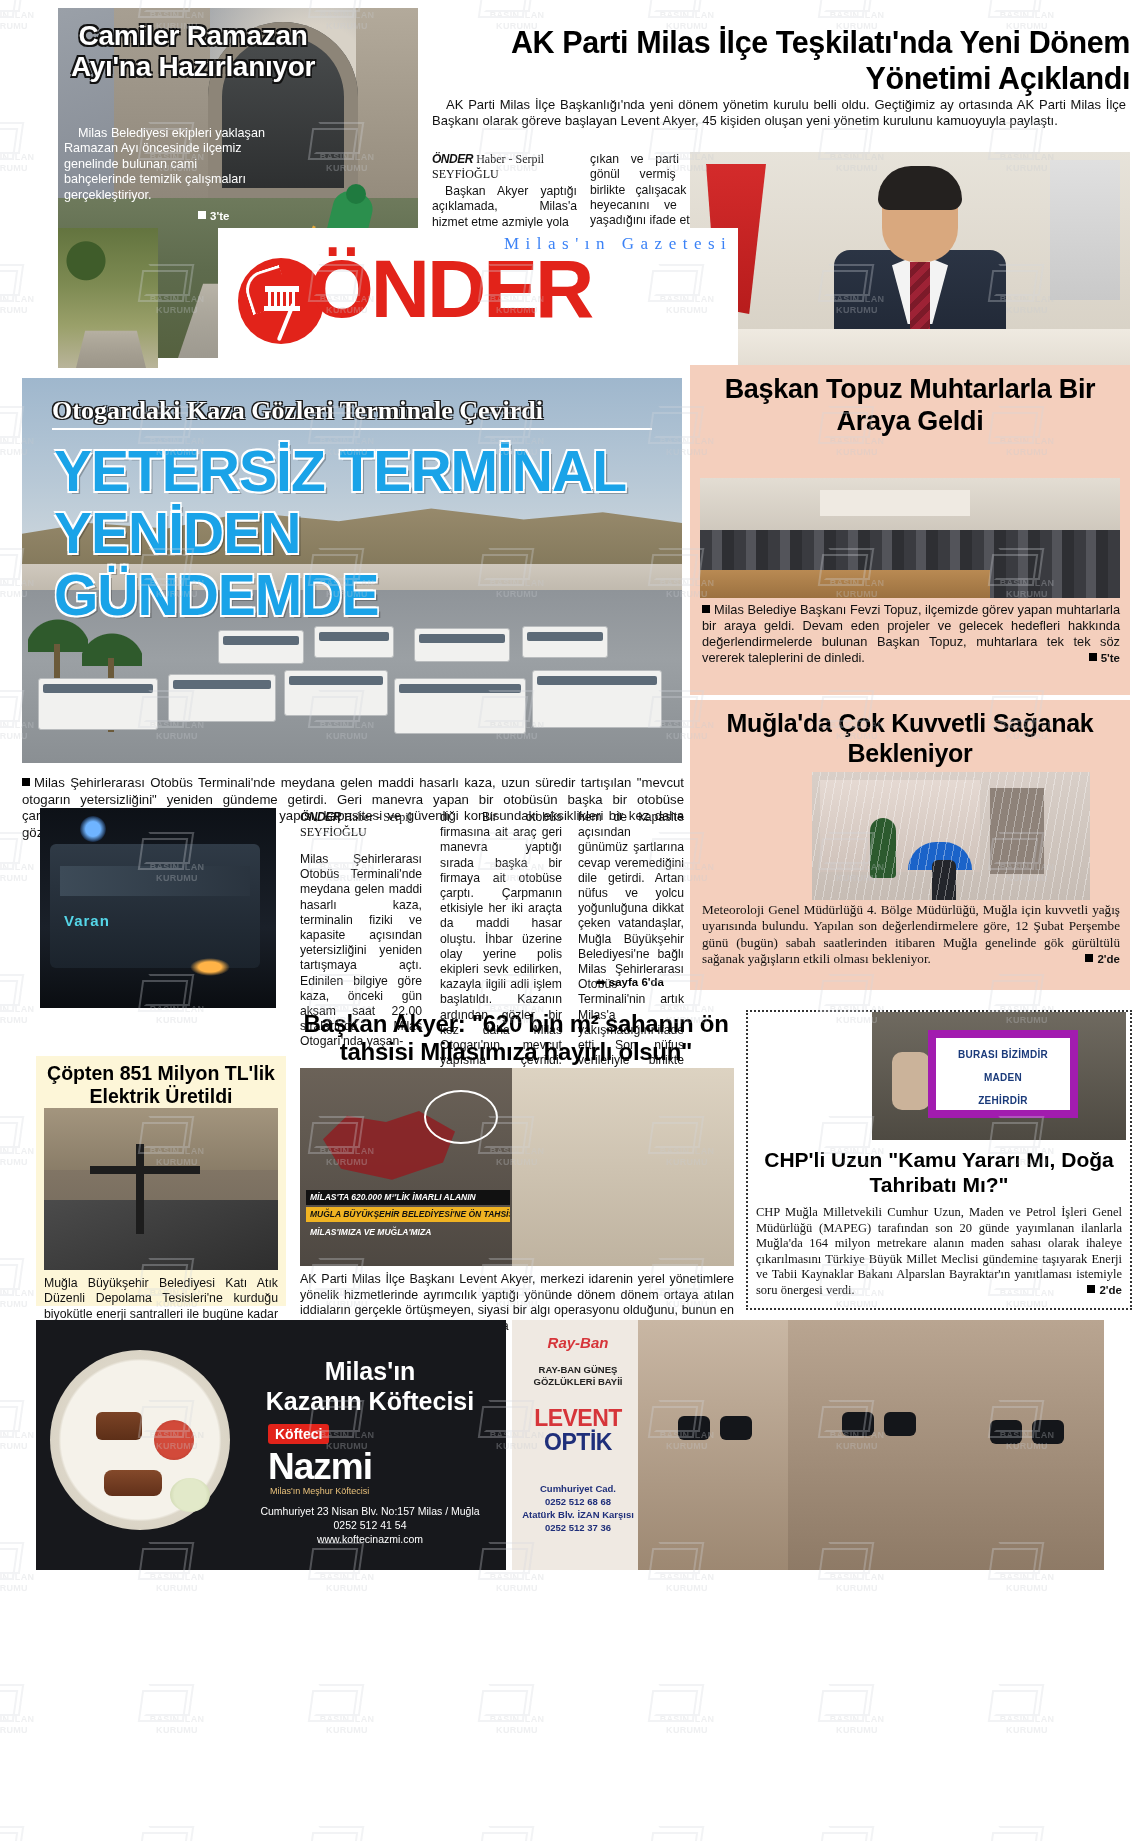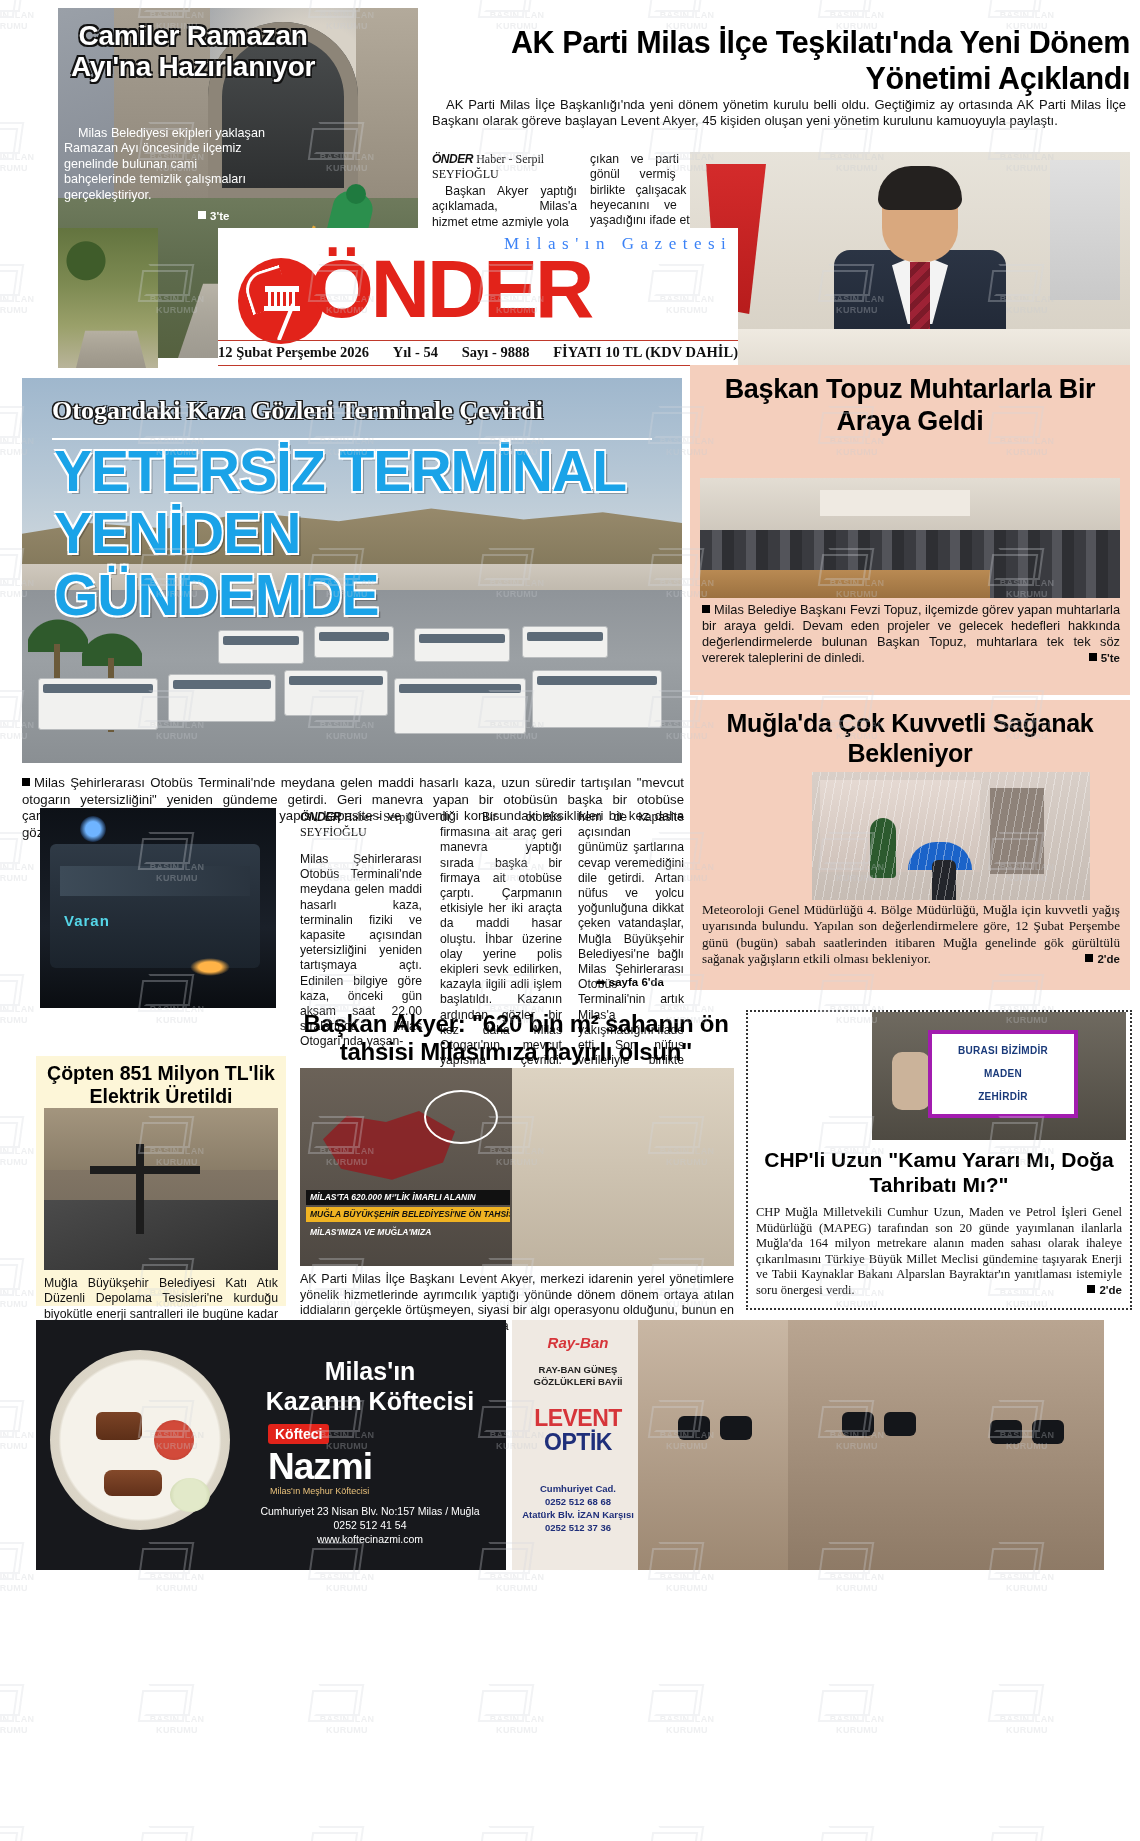--- a/index.html
+++ b/index.html
@@ -237,21 +237,21 @@
     background:#5d6b78; border-radius:2px; display:block; }
   #terminalPhoto .palm{ position:absolute; width:60px; height:110px; }
   #terminalPhoto .palm b{ position:absolute; left:26px; bottom:0; width:6px; height:74px; background:#6b5a3a; }
   #terminalPhoto .palm em{ position:absolute; left:0; top:0; width:60px; height:44px;
     background:radial-gradient(circle at 50% 100%, #2f5a2c 0 60%, transparent 62%); }
 
   #terminalKicker{
     position:absolute; left:30px; top:18px; width:600px;
     font-family:"Liberation Serif", serif; font-weight:bold; font-size:26px; color:#fff;
     text-shadow:-1.4px -1.4px 0 #1a1a1a,1.4px -1.4px 0 #1a1a1a,-1.4px 1.4px 0 #1a1a1a,1.4px 1.4px 0 #1a1a1a;
-    border-bottom:2px solid #ffffff; padding-bottom:12px; white-space:nowrap;
+    border-bottom:2px solid #ffffff; padding-bottom:2px; white-space:nowrap;
   }
   #terminalBig{
     position:absolute; left:32px; top:62px; width:620px;
     font-size:57px; font-weight:bold; line-height:62px; color:#1aa3e8;
     letter-spacing:-1px;
     text-shadow:-1.6px -1.6px 0 #fff,1.6px -1.6px 0 #fff,-1.6px 1.6px 0 #fff,1.6px 1.6px 0 #fff, 3px 3px 0 rgba(0,0,0,.25);
   }
   #terminalSummary{
     position:absolute; left:22px; top:775px; width:662px;
     font-size:13.2px; line-height:16.6px; color:#111;
@@ -390,21 +390,21 @@
   #copPage{ position:absolute; right:0; font-size:11.5px; font-weight:bold; }
 
   
   #chpCard{
     left:746px; top:1010px; width:386px; height:300px;
     border:2px dotted #333; background:#ffffff;
   }
   #chpPhoto{ left:872px; top:1012px; width:254px; height:128px; }
   #chpPhoto .bg{ position:absolute; inset:0; background:linear-gradient(180deg,#6f6a60,#4e4a42); }
   #chpPhoto .placard{ position:absolute; left:56px; top:18px; width:150px; height:88px;
-    background:#fff; border:4px solid #a21caf; }
+    background:#fff; border:8px solid #a21caf; }
   #chpPhoto .placard div{ text-align:center; font-size:10px; font-weight:bold; color:#1a3a7a;
     line-height:13px; padding-top:10px; letter-spacing:.3px; }
   #chpPhoto .hand{ position:absolute; left:20px; top:40px; width:38px; height:58px;
     background:#cbb39a; border-radius:10px; }
   #chpTitle{
     position:absolute; left:752px; top:1147px; width:374px; text-align:center;
     font-size:21px; font-weight:bold; line-height:25px; color:#000;
   }
   #chpBody{
     position:absolute; left:756px; top:1205px; width:366px;
@@ -534,26 +534,20 @@
         <div id="logoSeal">
           <div class="arc"></div>
           <div class="temple">
               <div class="roof"></div>
               <div class="cols"></div>
               <div class="base"></div>
             </div>
           <div class="leaf"></div>
         </div>
         <div id="logoText">ÖNDER</div>
-      </div>
-      <div id="dateline">
-        <span>12 Şubat Perşembe 2026</span>
-        <span>Yıl - 54</span>
-        <span>Sayı - 9888</span>
-        <span>FİYATI 10 TL (KDV DAHİL)</span>
       </div>
     </div>
   </div>
 
   <div id="terminalCard" class="abs">
     <div id="terminalPhoto">
       <div class="sky"></div>
       <div class="hill"></div>
       <div class="town"></div>
       <div class="lot"></div>

